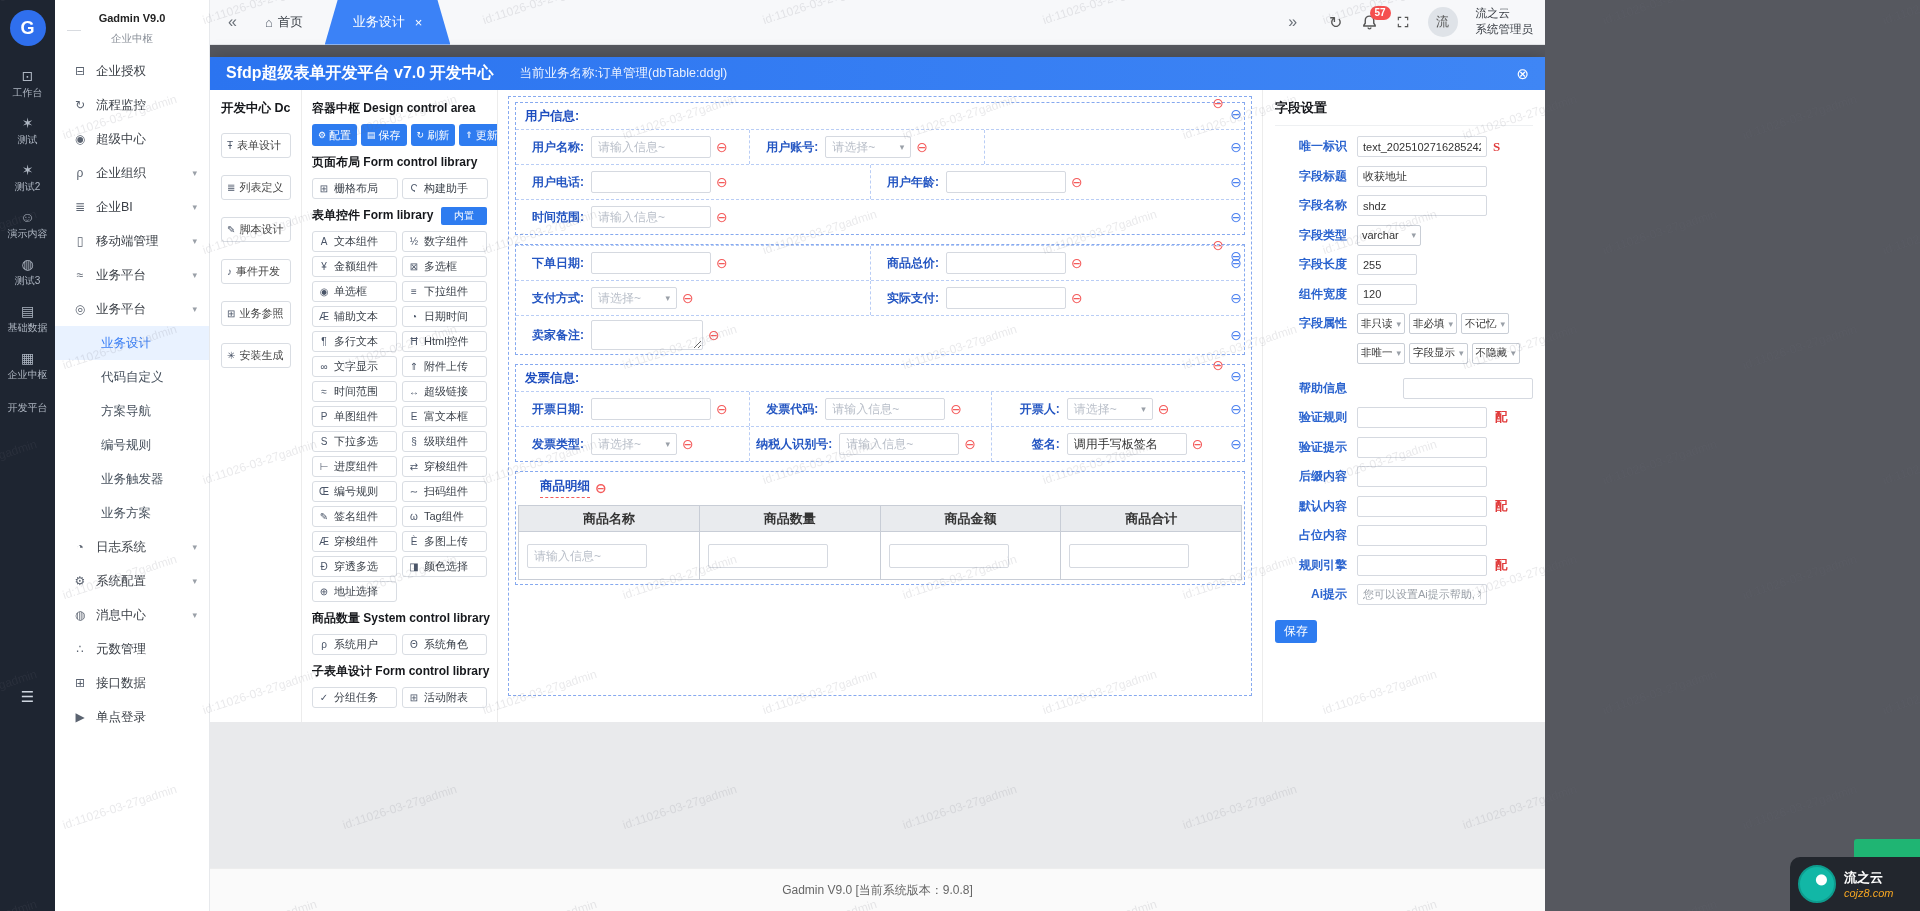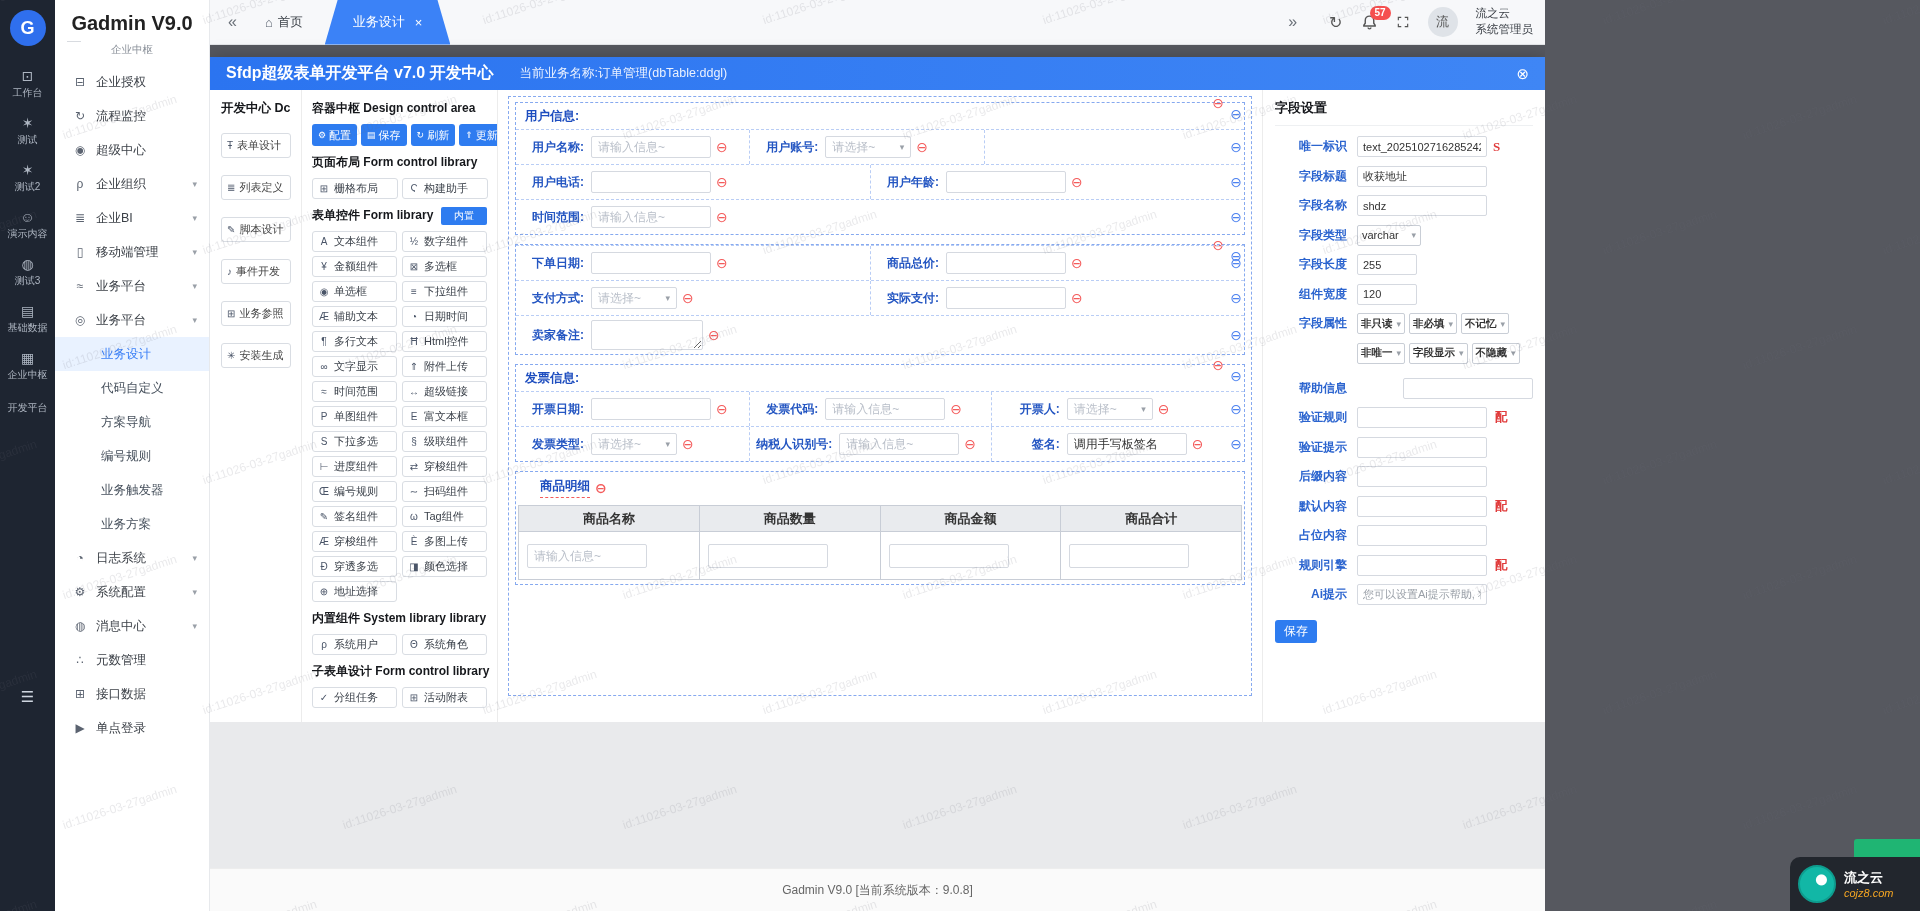--- a/index.html
+++ b/index.html
@@ -9,21 +9,21 @@
   
   #rail{position:absolute;left:0;top:0;width:55px;height:911px;background:#1e2531;z-index:5;}
   .rail-logo{width:36px;height:36px;border-radius:50%;background:#2f6fed;color:#fff;font-weight:bold;font-size:18px;display:flex;align-items:center;justify-content:center;margin:10px auto 14px;}
   .rail-item{display:flex;flex-direction:column;align-items:center;gap:4px;padding:9px 0;color:#aeb6c2;cursor:pointer;}
   .rail-icon{font-size:14px;line-height:1;}
   .rail-label{font-size:10px;text-align:center;line-height:1.1;padding:0 2px;}
   .rail-bottom{position:absolute;top:688px;left:0;width:55px;text-align:center;color:#cfd6e0;font-size:15px;}
 
   
   #sidebar{position:absolute;left:55px;top:0;width:155px;height:911px;background:#fff;border-right:1px solid #e7e9ec;z-index:5;}
-  .side-title{font-size:20px;font-weight:bold;color:#222;text-align:center;padding:12px 0 6px;}
+  .side-title{font-size:11px;font-weight:bold;color:#222;text-align:center;padding:12px 0 6px;}
   .side-sec{font-size:10.5px;color:#8a9099;text-align:center;padding:2px 0 8px;position:relative;}
   .side-sec::before{content:"";position:absolute;left:12px;top:0;width:14px;border-top:1px solid #d8dbe0;}
   .menu-item{height:34px;display:flex;align-items:center;gap:9px;padding-left:18px;font-size:12.5px;color:#3a3f46;cursor:pointer;}
   .menu-item .mi-icon{width:14px;font-size:12px;color:#5b6370;text-align:center;}
   .menu-item .mi-chev{margin-left:auto;margin-right:12px;font-size:9px;color:#9aa0a8;}
   .menu-item.child{padding-left:46px;font-size:12.5px;color:#46505c;}
   .menu-item.active{background:#e9f2ff;color:#3a7ff6;}
 
   
   #content{position:absolute;left:210px;top:0;width:1335px;height:911px;}
@@ -104,21 +104,21 @@
   
   #settings{width:283px;border-left:1px solid #ececec;padding:9px 12px;flex:none;}
   .set-title{font-size:13px;font-weight:bold;color:#16181c;padding-bottom:8px;border-bottom:1px solid #eef0f2;margin-bottom:10px;}
   .set-row{display:flex;align-items:center;margin-bottom:8.5px;}
   .set-label{width:72px;text-align:right;color:#2b64cf;font-weight:bold;font-size:12px;margin-right:10px;flex:none;white-space:nowrap;}
   .set-input{width:130px;height:21px;border:1px solid #d5d9e0;border-radius:2px;font-size:11px;padding:0 5px;color:#333;font-family:inherit;}
   .set-input.w60{width:60px;}
   .set-input.ai{color:#9aa0a8;}
   .set-sel{height:21px;border:1px solid #c9ced6;border-radius:2px;background:#fff;display:inline-flex;align-items:center;gap:4px;padding:0 4px;font-size:11px;color:#333;cursor:pointer;}
   .set-sel.w62{width:64px;justify-content:space-between;}
-  .set-sel.xs{margin-right:4px;font-size:10.5px;padding:0 3px;font-weight:bold;}
+  .set-sel.xs{margin-right:4px;font-size:10.5px;padding:0 3px;}
   .set-flag{color:#e03a3a;font-weight:bold;margin-left:6px;font-size:13px;font-family:"Liberation Serif",serif;}
   .set-action{color:#e03a3a;font-weight:bold;margin-left:8px;font-size:12.5px;cursor:pointer;}
   .save-btn{margin-top:6px;width:42px;height:23px;background:#2e7cf0;color:#fff;border:none;border-radius:3px;font-size:12px;cursor:pointer;}
 
   
   #overlay-right{position:absolute;left:1545px;top:0;width:375px;height:911px;background:#56585f;z-index:6;}
   .toast-green{position:absolute;right:0;bottom:46px;width:66px;height:26px;background:#1fb573;border-radius:3px 0 0 3px;}
   .chat-widget{position:absolute;right:0;bottom:0;width:130px;height:54px;background:#22262d;border-radius:10px 0 0 0;display:flex;align-items:center;gap:8px;padding-left:8px;cursor:pointer;}
   .chat-logo{width:38px;height:38px;border-radius:50%;flex:none;background:radial-gradient(circle at 63% 38%,#ffffff 0 5px,rgba(255,255,255,0) 6px),#12b7a6;border:2px solid #0e9c8e;}
   .chat-name{color:#fff;font-size:13px;font-weight:bold;}
@@ -446,21 +446,21 @@
             <button class="ctl-btn"><span class="cb-icon">Æ</span>穿梭组件</button>
 
             <button class="ctl-btn"><span class="cb-icon">È</span>多图上传</button>
 
             <button class="ctl-btn"><span class="cb-icon">Ð</span>穿透多选</button>
 
             <button class="ctl-btn"><span class="cb-icon">◨</span>颜色选择</button>
 
             <button class="ctl-btn"><span class="cb-icon">⊕</span>地址选择</button>
           </div>
-        <div class="lib-title">内置组件 System library library</div>
+        <div class="lib-title">商品数量 System control library</div>
         <div class="ctl-grid">
 
             <button class="ctl-btn"><span class="cb-icon">ρ</span>系统用户</button>
 
             <button class="ctl-btn"><span class="cb-icon">Θ</span>系统角色</button>
           </div>
         <div class="lib-title">子表单设计 Form control library</div>
         <div class="ctl-grid">
 
             <button class="ctl-btn"><span class="cb-icon">✓</span>分组任务</button>

